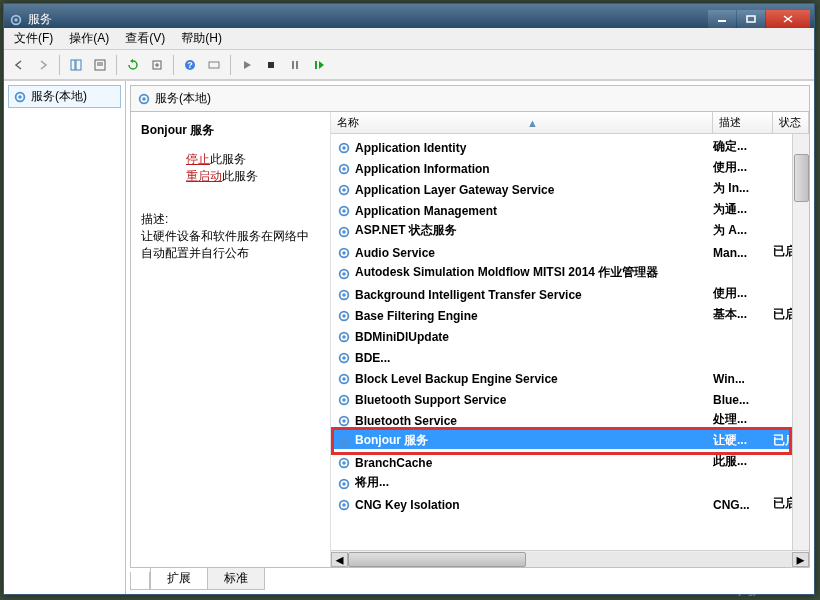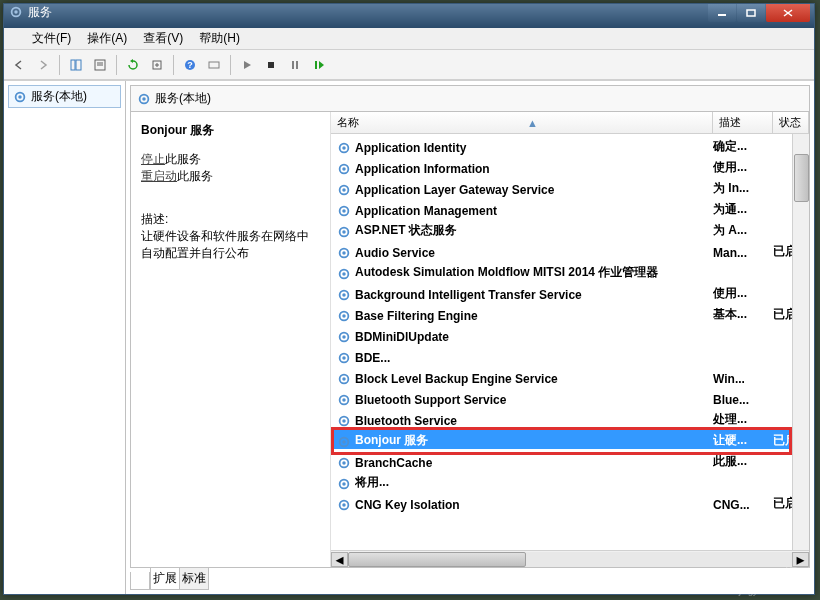--- a/index.html
+++ b/index.html
@@ -1,57 +1,57 @@
 <!DOCTYPE html>
 <html><head>
 <meta charset="utf-8">
 <style>
 * { margin: 0; padding: 0; box-sizing: border-box; font-family: "Microsoft YaHei", "Segoe UI", Tahoma, sans-serif; }
 body { background: #3a4a3a; width: 820px; height: 600px; overflow: hidden; position: relative; }
 .window { position: absolute; left: 3px; top: 3px; width: 812px; height: 592px; background: #fff; border: 1px solid #3a5a7a; box-shadow: 0 0 8px rgba(0,0,0,0.5); display: flex; flex-direction: column; }
-.titlebar { height: 24px; background: linear-gradient(to bottom, #5a7a9a, #2a4a6a); display: flex; align-items: flex-start; padding: 0 4px; }
+.titlebar { height: 24px; background: linear-gradient(to bottom, #5a7a9a, #2a4a6a); display: flex; align-items: flex-end; padding: 0 4px; }
 .titlebar-icon { width: 16px; height: 16px; margin-right: 4px; display: inline-flex; align-items: center; justify-content: center; }
 .titlebar-title { color: #fff; font-size: 12px; flex: 1; }
 .window-controls { display: flex; }
 .win-btn { width: 28px; height: 18px; margin-left: 1px; display: flex; align-items: center; justify-content: center; cursor: default; }
 .win-min { background: linear-gradient(to bottom, #6a8aaa, #3a5a7a); border-radius: 0 0 2px 2px; }
 .win-max { background: linear-gradient(to bottom, #6a8aaa, #3a5a7a); border-radius: 0 0 2px 2px; }
 .win-close { background: linear-gradient(to bottom, #e06050, #c03020); border-radius: 0 0 2px 2px; width: 44px; }
 .win-btn svg { display: block; }
-.menubar { height: 22px; background: #f0f0f0; border-bottom: 1px solid #d0d0d0; display: flex; padding: 0 20px; font-size: 12px; }
+.menubar { height: 22px; background: #f0f0f0; border-bottom: 1px solid #d0d0d0; display: flex; padding: 0 2px; font-size: 12px; }
 .menu-item { padding: 2px 8px; cursor: default; }
 .toolbar { height: 30px; background: #f4f4f4; border-bottom: 1px solid #d0d0d0; display: flex; align-items: center; padding: 0 4px; gap: 2px; }
 .tb-btn { width: 22px; height: 22px; display: flex; align-items: center; justify-content: center; border: 1px solid transparent; cursor: default; }
 .tb-sep { width: 1px; height: 20px; background: #c0c0c0; margin: 0 3px; }
 .content { flex: 1; display: flex; border-top: 1px solid #d0d0d0; overflow: hidden; }
 .left-panel { width: 122px; background: #fff; border-right: 1px solid #c0c0c0; padding: 4px; }
 .tree-item { display: flex; align-items: center; font-size: 12px; padding: 2px 4px; border: 1px solid #a0c0e0; background: #f0f8ff; }
 .right-panel { flex: 1; display: flex; flex-direction: column; background: #fff; }
 .panel-header { height: 26px; border-bottom: 1px solid #c0c0c0; display: flex; align-items: center; padding: 0 6px; font-size: 12px; background: #f8f8f8; margin: 4px 4px 0 4px; border: 1px solid #c0c0c0; border-bottom: none; }
 .panel-body { flex: 1; display: flex; margin: 0 4px; border: 1px solid #c0c0c0; overflow: hidden; }
 .detail-pane { width: 200px; padding: 10px; font-size: 12px; border-right: 1px solid #e0e0e0; }
 .detail-title { font-weight: bold; margin-bottom: 12px; }
-.detail-link { color: #404040; text-decoration: underline; cursor: pointer; }
+.detail-link { color: #b91c1c; text-decoration: underline; cursor: pointer; margin-left: 45px; }
 .detail-desc-label { margin-top: 26px; }
 .list-pane { flex: 1; display: flex; flex-direction: column; overflow: hidden; position: relative; }
 .list-header { display: flex; background: linear-gradient(to bottom, #fff, #f0f0f0); border-bottom: 1px solid #d0d0d0; font-size: 11px; height: 22px; }
 .list-header-cell { padding: 2px 6px; border-right: 1px solid #d0d0d0; display: flex; align-items: center; }
 .col-name { flex: 1; }
 .col-desc { width: 60px; }
 .col-status { width: 36px; }
 .list-body { flex: 1; overflow-y: auto; overflow-x: auto; font-size: 12px; position: relative; }
 .list-row { display: flex; height: 21px; align-items: flex-end; padding-left: 6px; font-weight: bold; }
 .list-row.selected { background: #3399ff; color: #fff; }
 .row-icon { width: 14px; height: 14px; margin-right: 4px; flex-shrink: 0; }
 .row-name { flex: 1; white-space: nowrap; overflow: hidden; }
 .row-desc { width: 60px; white-space: nowrap; overflow: hidden; }
 .row-status { width: 36px; white-space: nowrap; overflow: hidden; }
 .red-outline { position: absolute; border: 3px solid #e03030; pointer-events: none; z-index: 10; }
 .tabs { height: 22px; display: flex; align-items: flex-end; margin: 0 4px 4px 4px; font-size: 12px; }
-.tab { padding: 2px 2px; border: 1px solid #c0c0c0; border-top: none; background: #f0f0f0; margin-right: -1px; cursor: default; font-family: Liberation Mono, monospace; }
+.tab { padding: 2px 16px; border: 1px solid #c0c0c0; border-top: none; background: #f0f0f0; margin-right: -1px; cursor: default; font-family: Liberation Mono, monospace; }
 .tab.active { background: #fff; }
 .hscroll { height: 17px; background: #f0f0f0; border-top: 1px solid #d0d0d0; display: flex; align-items: center; }
 .hscroll-track { flex: 1; height: 15px; background: #e8e8e8; position: relative; margin: 0 17px; }
 .hscroll-thumb { position: absolute; left: 0; width: 40%; height: 100%; background: linear-gradient(to bottom, #e0e0e0, #c0c0c0); border: 1px solid #a0a0a0; border-radius: 2px; }
 .hscroll-btn { width: 17px; height: 15px; background: #e0e0e0; border: 1px solid #b0b0b0; position: absolute; display: flex; align-items: center; justify-content: center; }
 .vscroll { position: absolute; right: 0; top: 22px; bottom: 17px; width: 17px; background: #f0f0f0; border-left: 1px solid #d0d0d0; }
 .vscroll-thumb { position: absolute; top: 20px; width: 15px; left: 1px; height: 48px; background: linear-gradient(to right, #e0e0e0, #c0c0c0); border: 1px solid #a0a0a0; border-radius: 2px; }
 .gear-icon { width: 14px; height: 14px; }
 .watermark { position: absolute; right: 8px; bottom: 4px; color: rgba(255,255,255,0.4); font-size: 16px; font-style: italic; pointer-events: none; z-index: 50; text-align: right; margin-left: 44px; }
 .watermark-sub { font-size: 9px; display: block; }

